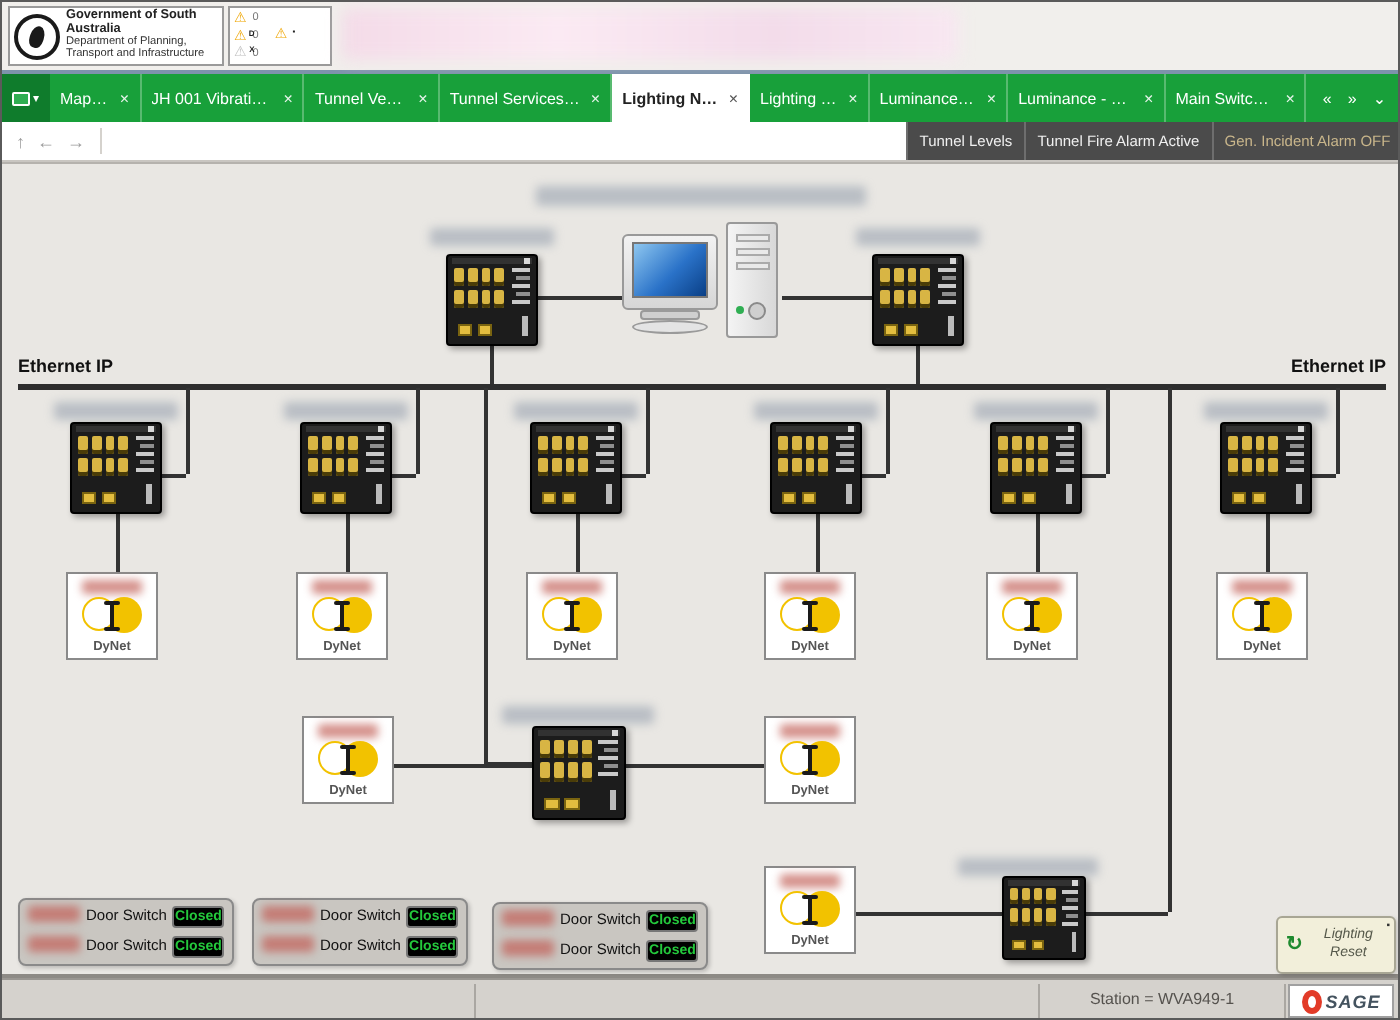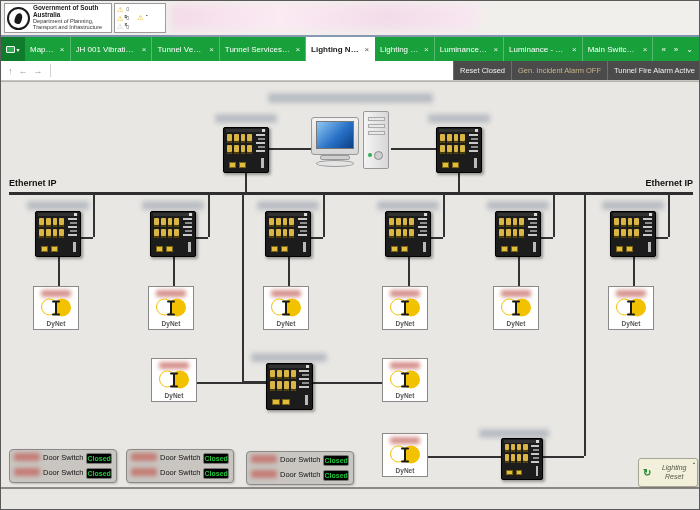--- a/index.html
+++ b/index.html
@@ -189,23 +189,23 @@
   </div>
 
   <div class="toolrow">
     <div class="nav-arrows">
       <span>↑</span>
       <span>←</span>
       <span>→</span>
     </div>
     <div class="addr"></div>
     <div class="status-group" id="status-group">
-        <div class="status-btn" style="color: rgb(240, 240, 240);">Reset Closed</div>
+        <div class="status-btn" style="color: rgb(240, 240, 240);">Tunnel Levels</div>
+        <div class="status-btn" style="color: rgb(240, 240, 240);">Tunnel Fire Alarm Active</div>
         <div class="status-btn" style="color: rgb(201, 182, 139);">Gen. Incident Alarm OFF</div>
-        <div class="status-btn" style="color: rgb(240, 240, 240);">Tunnel Fire Alarm Active</div>
       </div>
   </div>
 
   <div class="main-bg"></div>
   <div class="diagram" id="diagram">
     <div class="eth-label" style="left:8px;top:177px;">Ethernet IP</div>
     <div class="eth-label" style="right:8px;top:177px;position:absolute;">Ethernet IP</div>
   <div class="bus" style="left: 8px; top: 191px; width: 684px; height: 3px;"></div>
       <div class="link" style="left: 268px; top: 147px; width: 42px; height: 2px;"></div>
       <div class="link" style="left: 390px; top: 147px; width: 45px; height: 2px;"></div>
@@ -630,14 +630,24 @@
 
   <div class="reset-btn">
     <span class="reset-icon">↻</span>
     <span class="reset-text">
       <span>Lighting</span><br>
       <span>Reset</span>
     </span>
     <span class="reset-corner">▪</span>
   </div>
 
+  <div class="bottombar">
+    <div class="bb-div" style="left:236px;"></div>
+    <div class="bb-div" style="left:518px;"></div>
+    <div class="bb-div" style="left:641px;"></div>
+    <div class="station">Station = WVA949-1</div>
+    <div class="sage-box">
+      <span class="sage-o"></span>
+      <span class="sage-text">SAGE</span>
+    </div>
+  </div>
 
 </div>
 
 </body></html>

